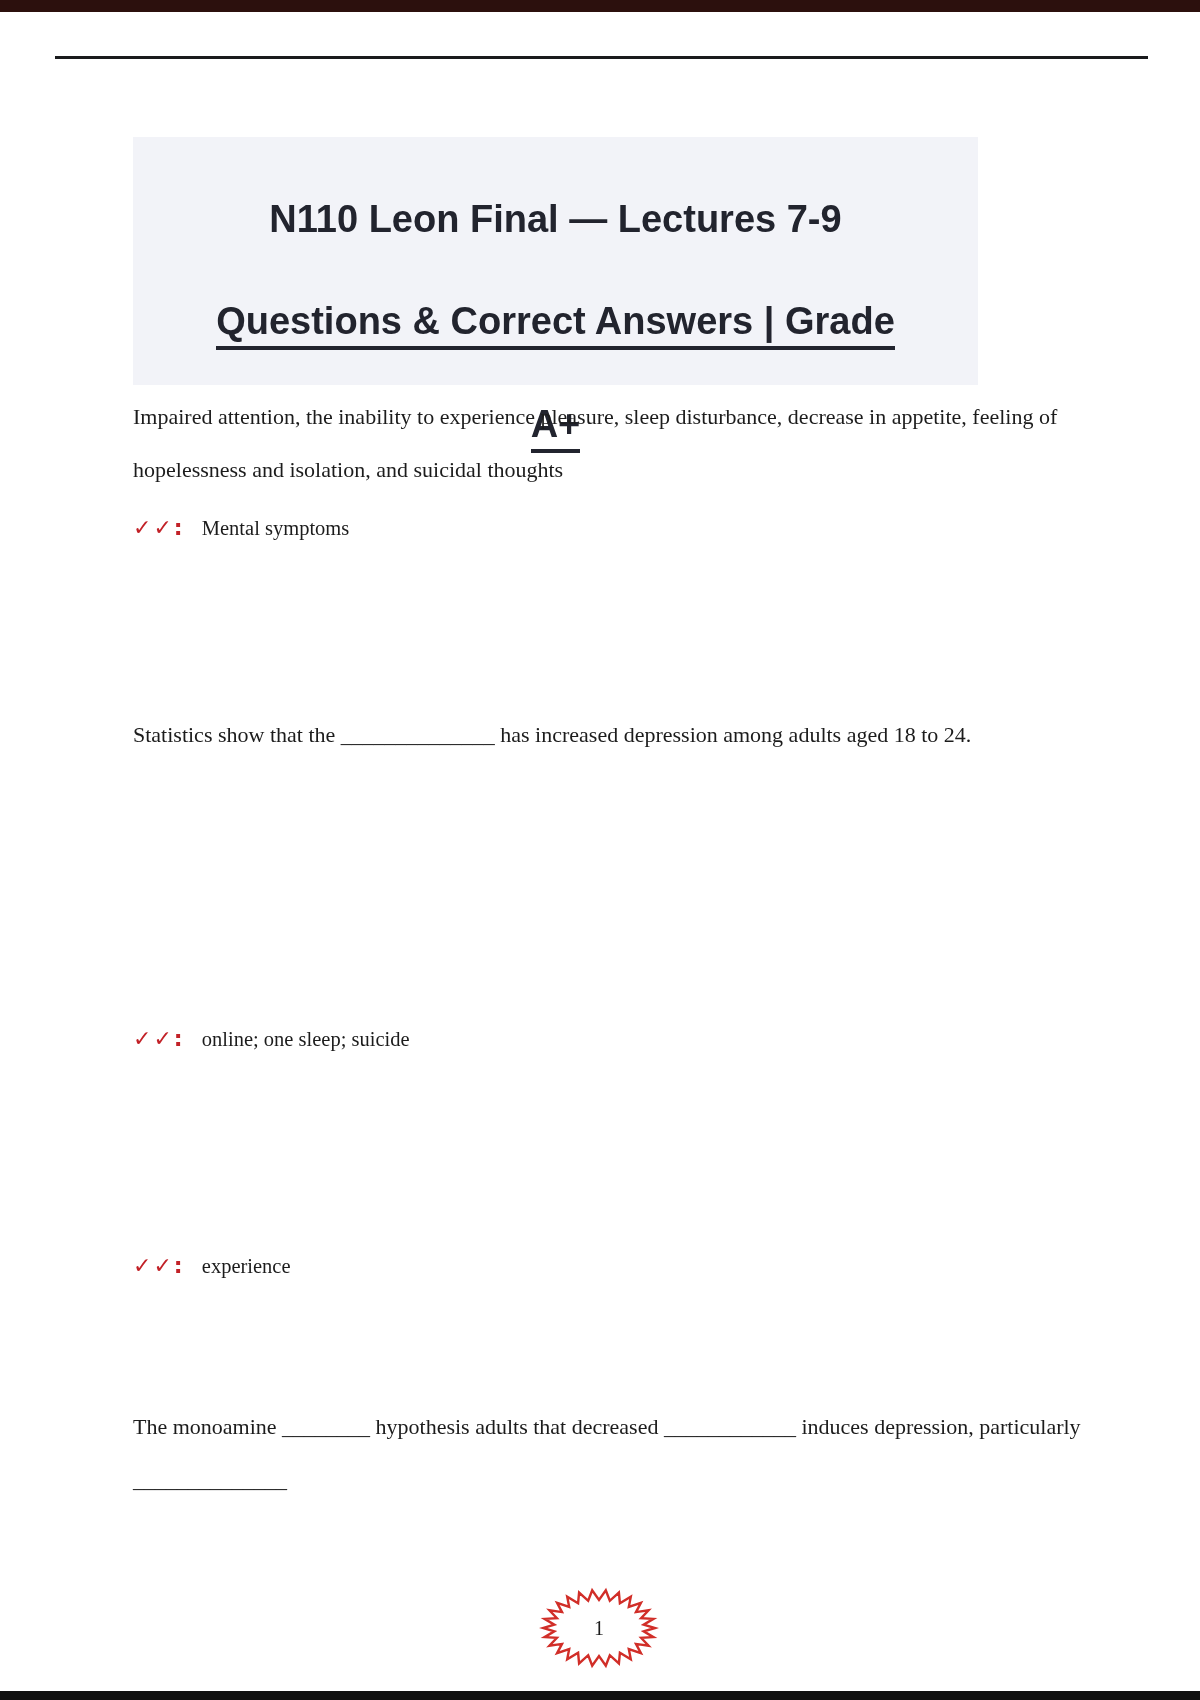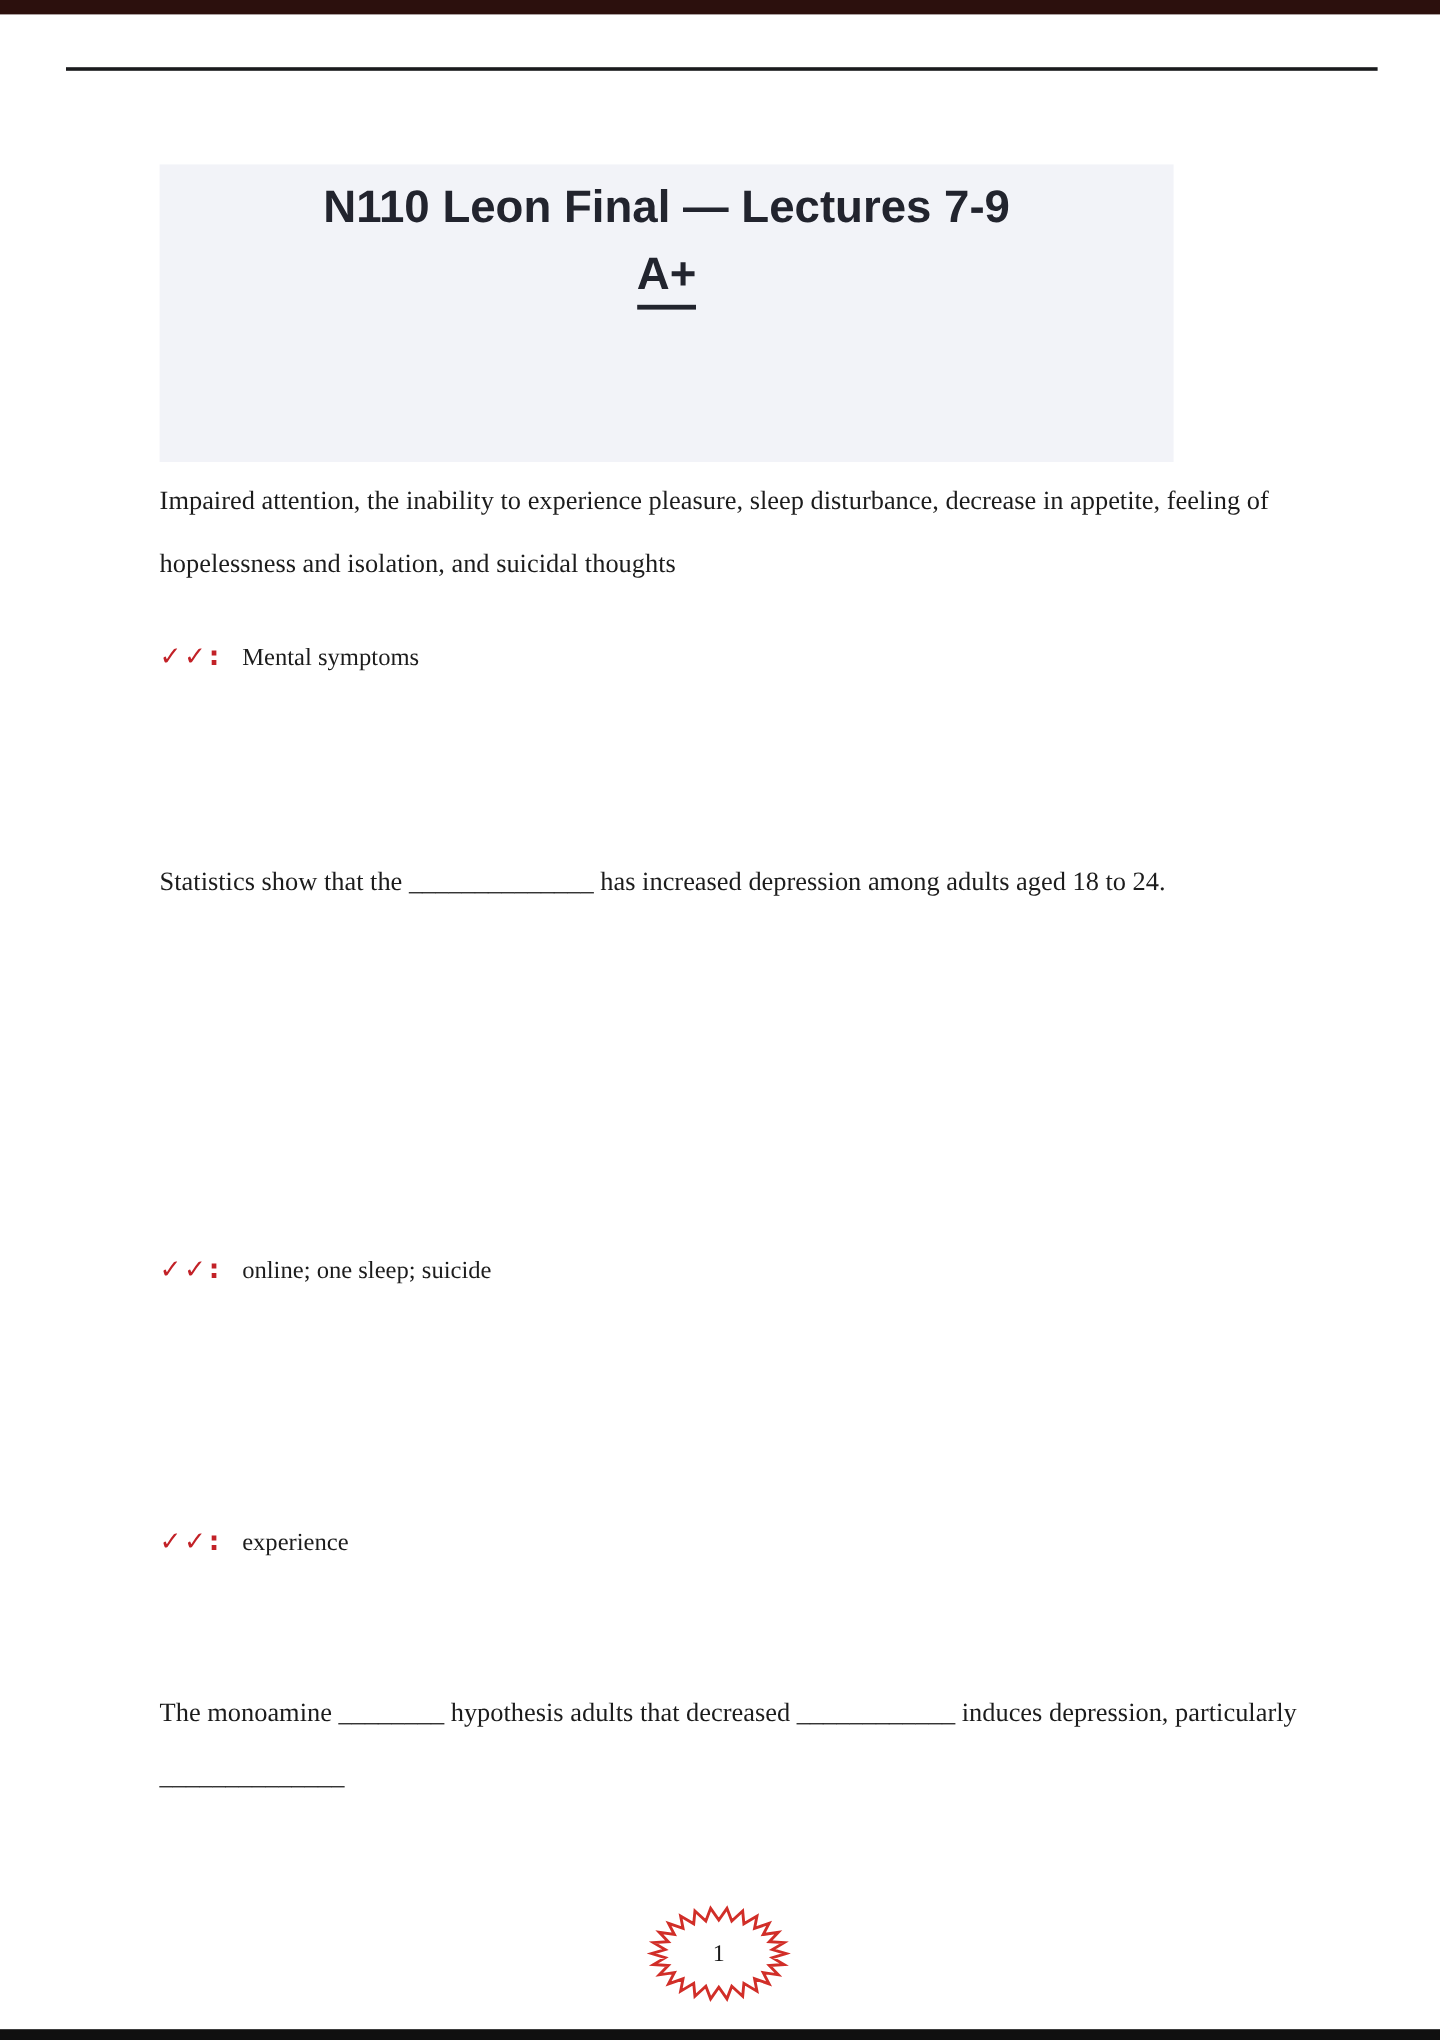--- a/index.html
+++ b/index.html
@@ -9,29 +9,29 @@
   }
   .top-bar{position:absolute;left:0;top:0;width:1200px;height:12px;background:#2c100d;}
   .bottom-bar{position:absolute;left:0;top:1691px;width:1200px;height:9px;background:#101010;}
   .header-rule{position:absolute;left:55px;top:56px;width:1093px;height:3px;background:#1a1b1d;}
   .title-box{
     position:absolute;left:133px;top:137px;width:845px;height:248px;box-sizing:border-box;
     background:#f2f3f8;text-align:center;padding-top:8px;
     font-family:"Liberation Sans",sans-serif;font-weight:bold;color:#22242e;
     font-size:38px;line-height:56px;
   }
-  .title-line{white-space:nowrap;}
+  .title-line{white-space:nowrap;margin-top:46px;}
   .u{display:inline-block;border-bottom:4px solid #22242e;padding-bottom:1px;line-height:48px;}
   .q{
     position:absolute;left:133px;width:950px;
     font-size:22px;line-height:53px;color:#1c1c1c;
   }
   .a{
     position:absolute;left:133px;width:950px;
-    font-size:20.5px;color:#1c1c1c;white-space:nowrap;margin-top:20px;
+    font-size:20.5px;color:#1c1c1c;white-space:nowrap;
   }
   .mark{
     color:#c22127;font-weight:bold;font-size:22px;letter-spacing:2px;
     font-family:"DejaVu Sans",sans-serif;margin-right:12px;
   }
   .badge-svg{position:absolute;left:539px;top:1586px;}
   .badge-num{
     position:absolute;left:539px;top:1586px;width:120px;height:84px;
     display:flex;align-items:center;justify-content:center;
     font-size:20px;color:#1b1b1b;font-family:"Liberation Serif",serif;
@@ -40,20 +40,21 @@
 </head>
 <body>
 
 <div class="page">
 
   <div class="top-bar"></div>
   <div class="header-rule"></div>
 
   <div class="title-box">
     <div class="title-line">N110 Leon Final — Lectures 7-9</div>
+    <div class="title-line"><span class="u">Questions &amp; Correct Answers | Grade</span></div>
     <div class="title-line"><span class="u">A+</span></div>
   </div>
 
   <div class="q" style="top:390px">Impaired attention, the inability to experience pleasure, sleep disturbance, decrease in appetite, feeling of hopelessness and isolation, and suicidal thoughts</div>
   <div class="a" style="top:515px">
     <span class="mark">✓✓:</span>
     <span>Mental symptoms</span>
   </div>
 
   <div class="q" style="top:708px">Statistics show that the ______________ has increased depression among adults aged 18 to 24.</div>

